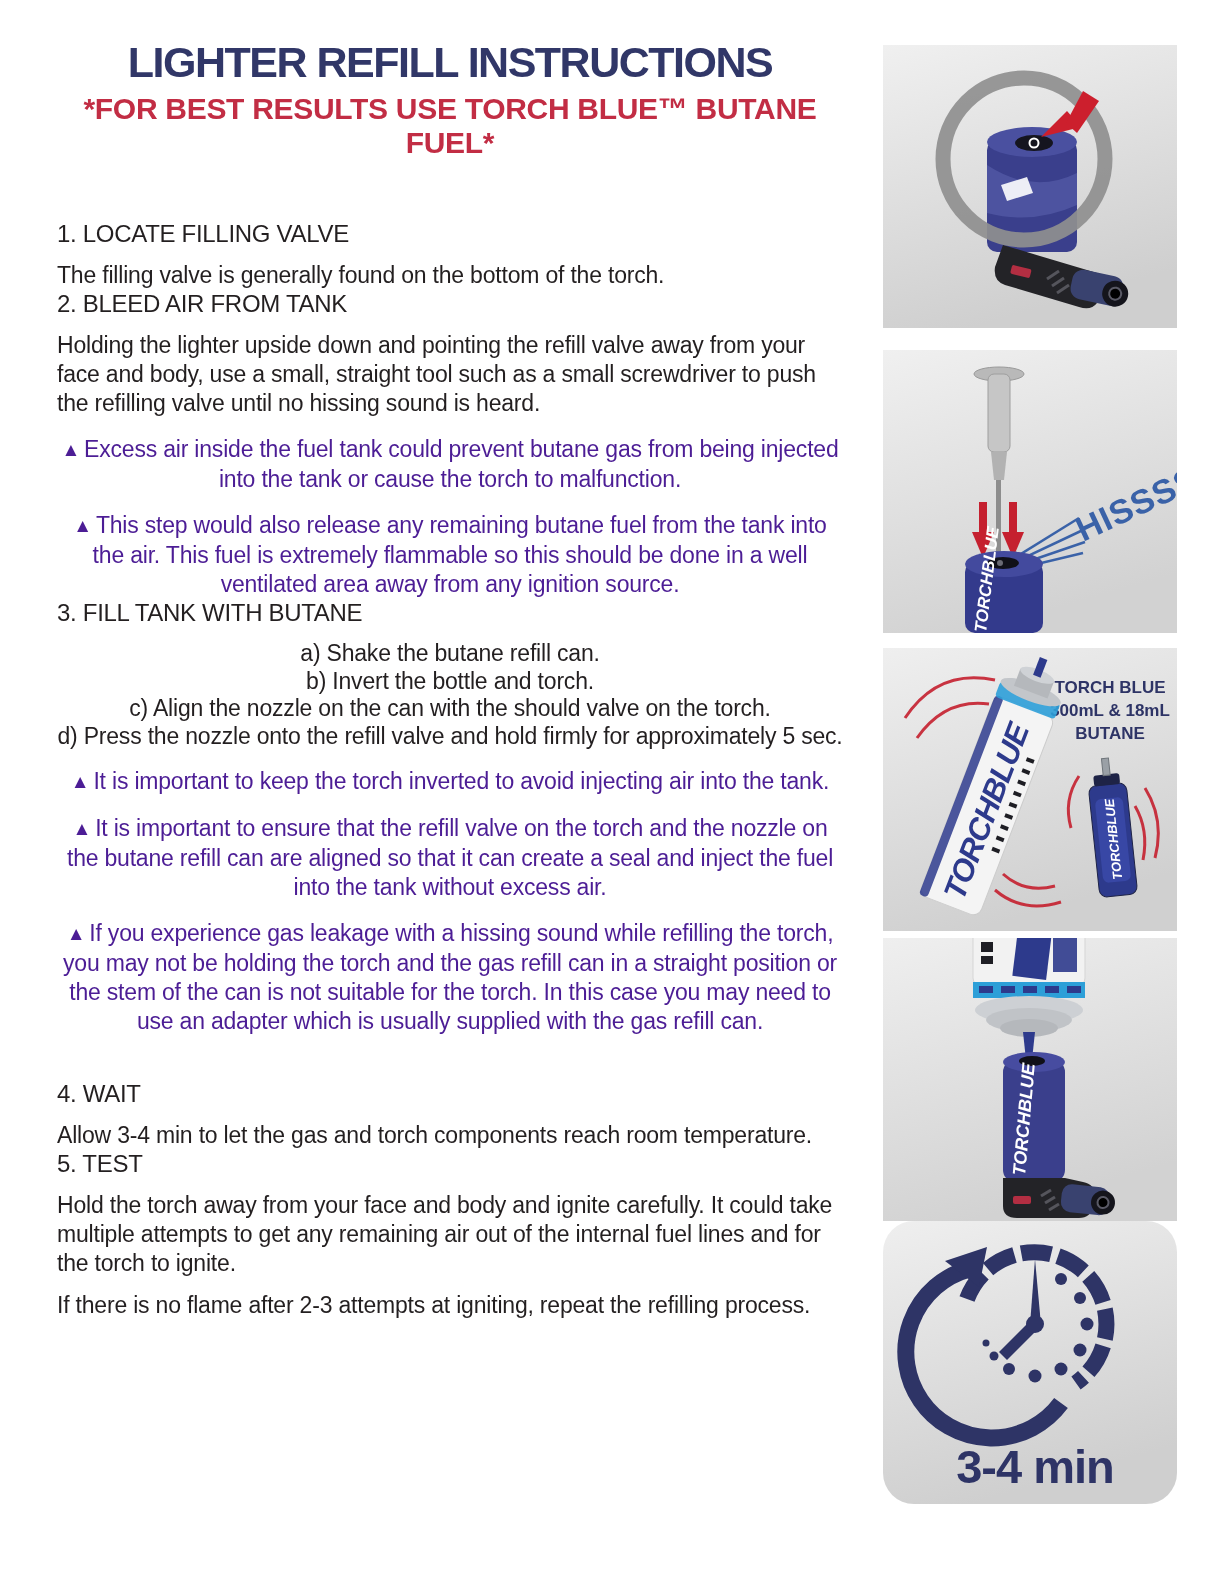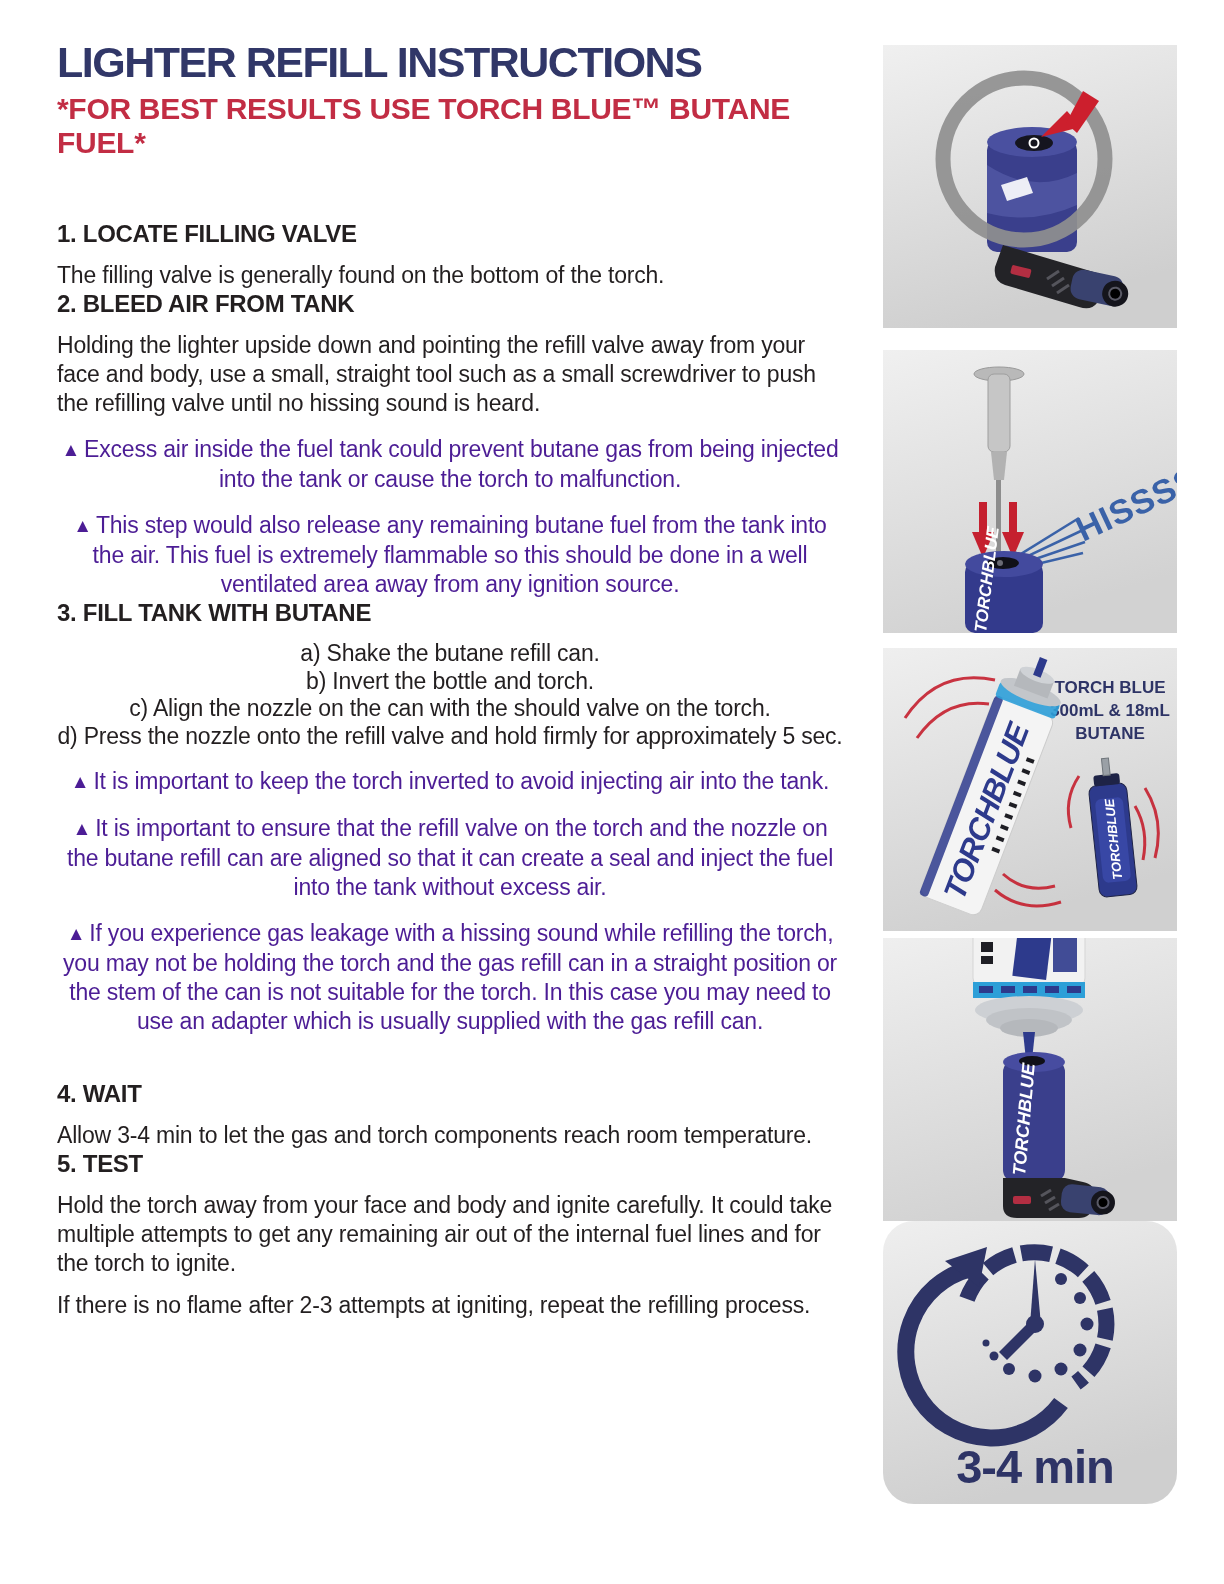--- a/index.html
+++ b/index.html
@@ -7,34 +7,34 @@
     width:1224px;height:1584px;
     background:#ffffff;
     font-family:"Liberation Sans", sans-serif;
     color:#231f20;
     position:relative;
     overflow:hidden;
   }
   .content{
     position:absolute;left:57px;top:0;width:786px;
   }
-  .masthead{margin-top:40px;}
+  .masthead{text-align:center;margin-top:40px;}
   .doc-title{
     font-size:43px;font-weight:800;letter-spacing:-1.5px;
     color:#313768;margin:0;line-height:1.05;
   }
   .doc-subtitle{
     font-size:30px;font-weight:700;color:#c22d44;
     margin:7px 0 0;letter-spacing:-0.3px;
   }
   .step{}
   .step.first{margin-top:60px;}
   .step.wait{margin-top:44px;}
   .step h2{
-    font-size:24px;font-weight:700;margin:0;color:#231f20;letter-spacing:-0.3px;
+    font-size:24px;font-weight:400;margin:0;color:#231f20;letter-spacing:-0.3px;
   }
   .step p{
     font-size:23px;line-height:29px;margin:13px 0 0;letter-spacing:-0.2px;
   }
   .step .list p{margin:0;line-height:27.5px;}
   .step .list{margin-top:13px;text-align:center;}
   p.warn{color:#4c1d95;margin-top:17px;text-align:center;}
   .warn-icon{font-size:19px;margin-right:4px;position:relative;top:-1px;}
   .figures{
     position:absolute;left:883px;top:45px;width:294px;

